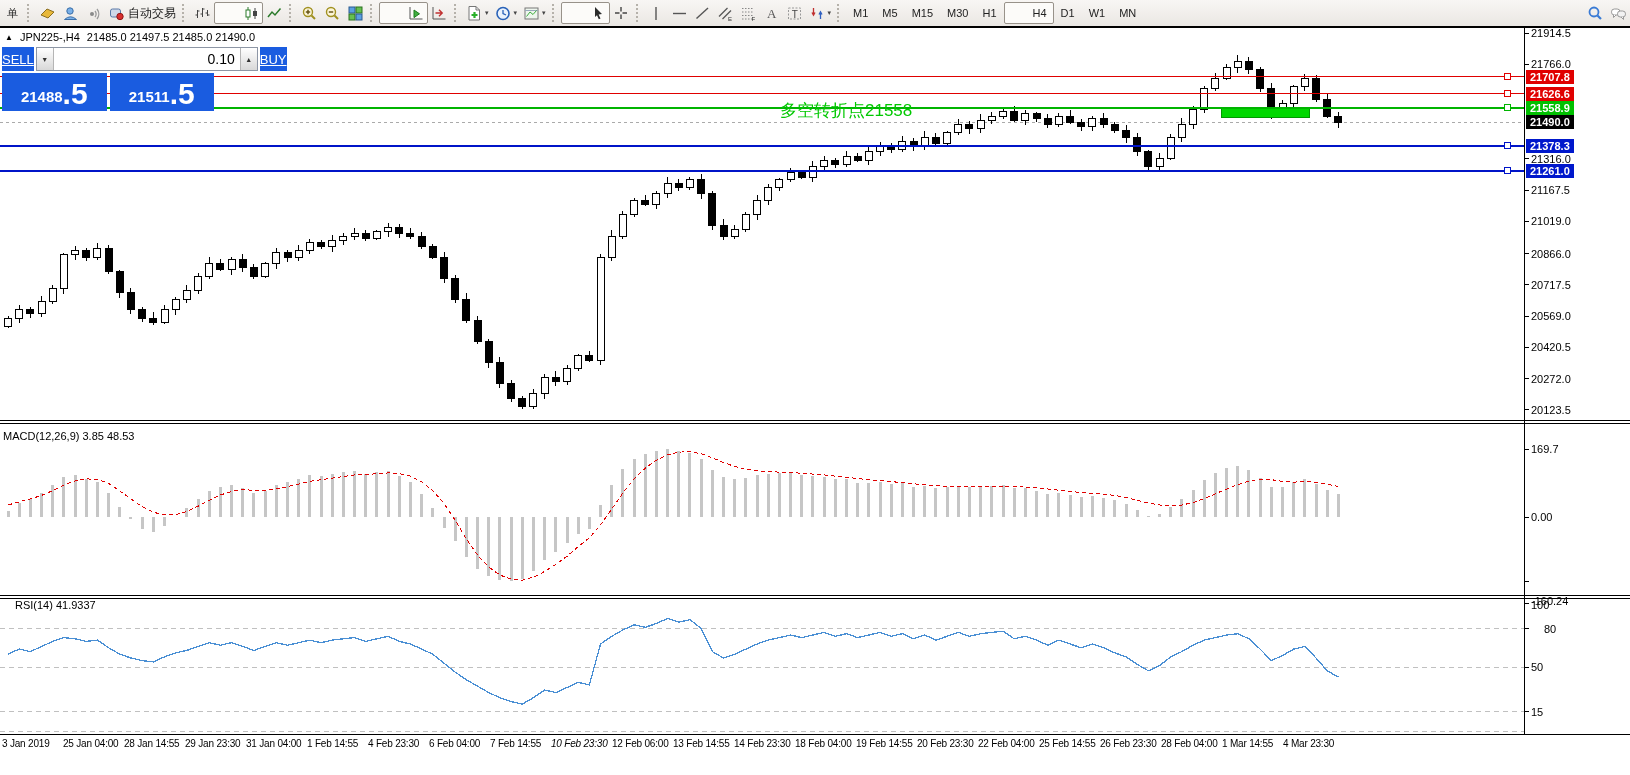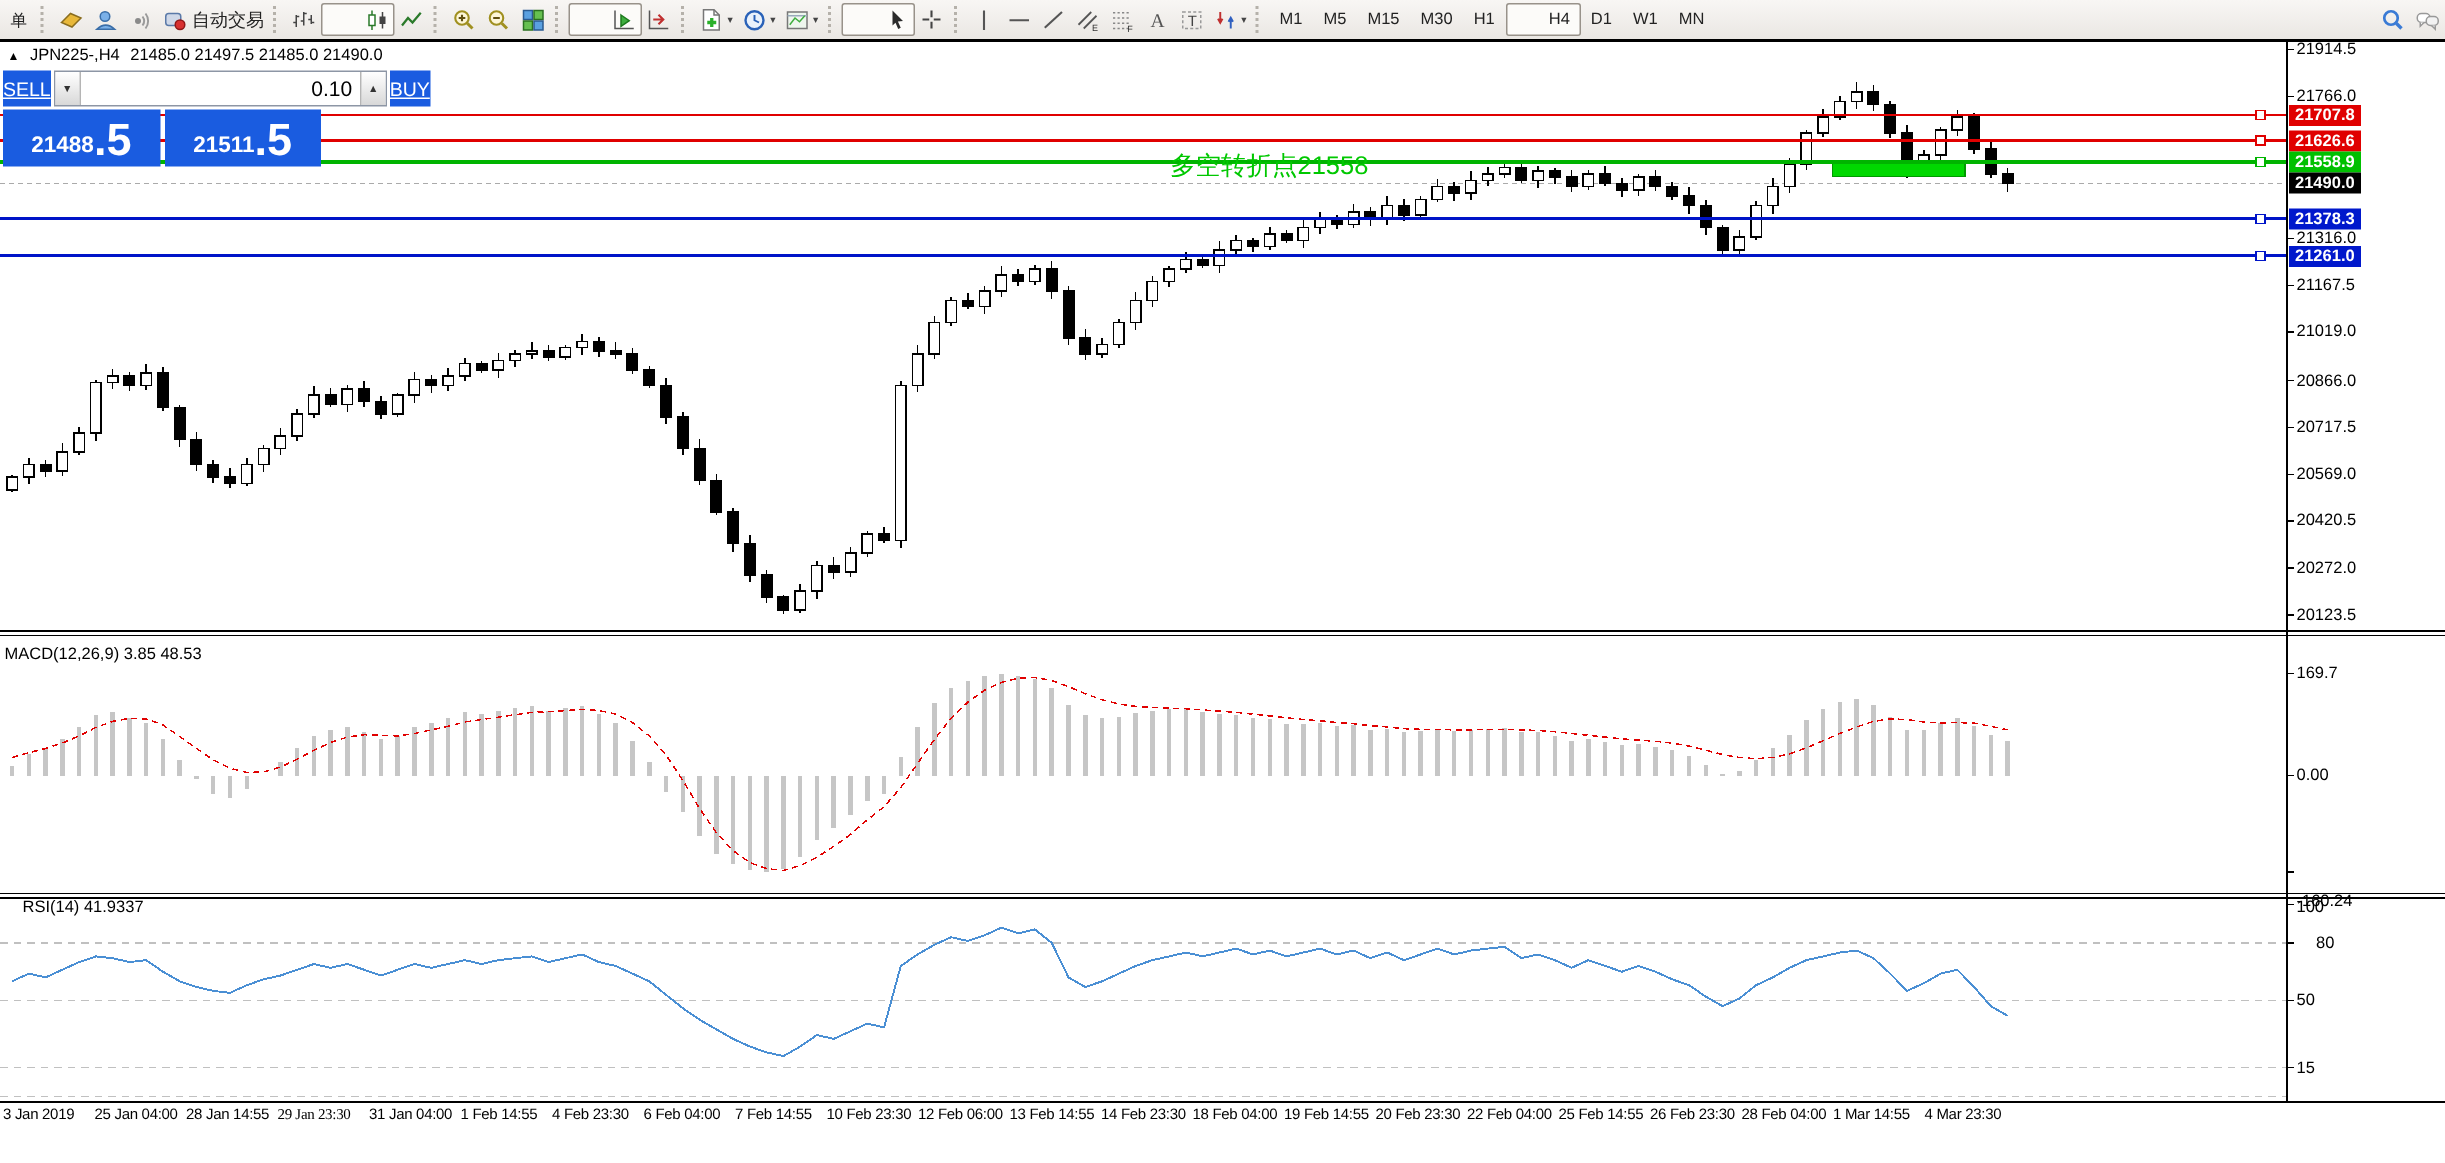--- a/index.html
+++ b/index.html
@@ -789,27 +789,27 @@
       <div class="ax-badge" style="top: 86.6001px; background: rgb(224, 0, 0);">21626.6</div>
       <div class="ax-badge" style="top: 100.85px; background: rgb(0, 192, 0);">21558.9</div>
       <div class="ax-badge" style="top: 115.353px; background: rgb(0, 0, 0);">21490.0</div>
       <div class="ax-badge" style="top: 138.865px; background: rgb(0, 24, 204);">21378.3</div>
       <div class="ax-badge" style="top: 163.555px; background: rgb(0, 24, 204);">21261.0</div>
     </div>
   <div id="date-labels">
       <div class="date-label" style="left: 2px;">3 Jan 2019</div>
       <div class="date-label" style="left: 63px;">25 Jan 04:00</div>
       <div class="date-label" style="left: 124px;">28 Jan 14:55</div>
-      <div class="date-label" style="left: 185px; font-family: Liberation Serif, serif;">29 Jan 23:30</div>
+      <div class="date-label" style="left: 185px;">29 Jan 23:30</div>
       <div class="date-label" style="left: 246px;">31 Jan 04:00</div>
       <div class="date-label" style="left: 307px;">1 Feb 14:55</div>
       <div class="date-label" style="left: 368px;">4 Feb 23:30</div>
       <div class="date-label" style="left: 429px;">6 Feb 04:00</div>
       <div class="date-label" style="left: 490px;">7 Feb 14:55</div>
-      <div class="date-label" style="left: 551px;">10 Feb 23:30</div>
+      <div class="date-label" style="left: 551px; font-style: italic;">10 Feb 23:30</div>
       <div class="date-label" style="left: 612px;">12 Feb 06:00</div>
       <div class="date-label" style="left: 673px;">13 Feb 14:55</div>
       <div class="date-label" style="left: 734px;">14 Feb 23:30</div>
       <div class="date-label" style="left: 795px;">18 Feb 04:00</div>
       <div class="date-label" style="left: 856px;">19 Feb 14:55</div>
       <div class="date-label" style="left: 917px;">20 Feb 23:30</div>
       <div class="date-label" style="left: 978px;">22 Feb 04:00</div>
       <div class="date-label" style="left: 1039px;">25 Feb 14:55</div>
       <div class="date-label" style="left: 1100px;">26 Feb 23:30</div>
       <div class="date-label" style="left: 1161px;">28 Feb 04:00</div>

